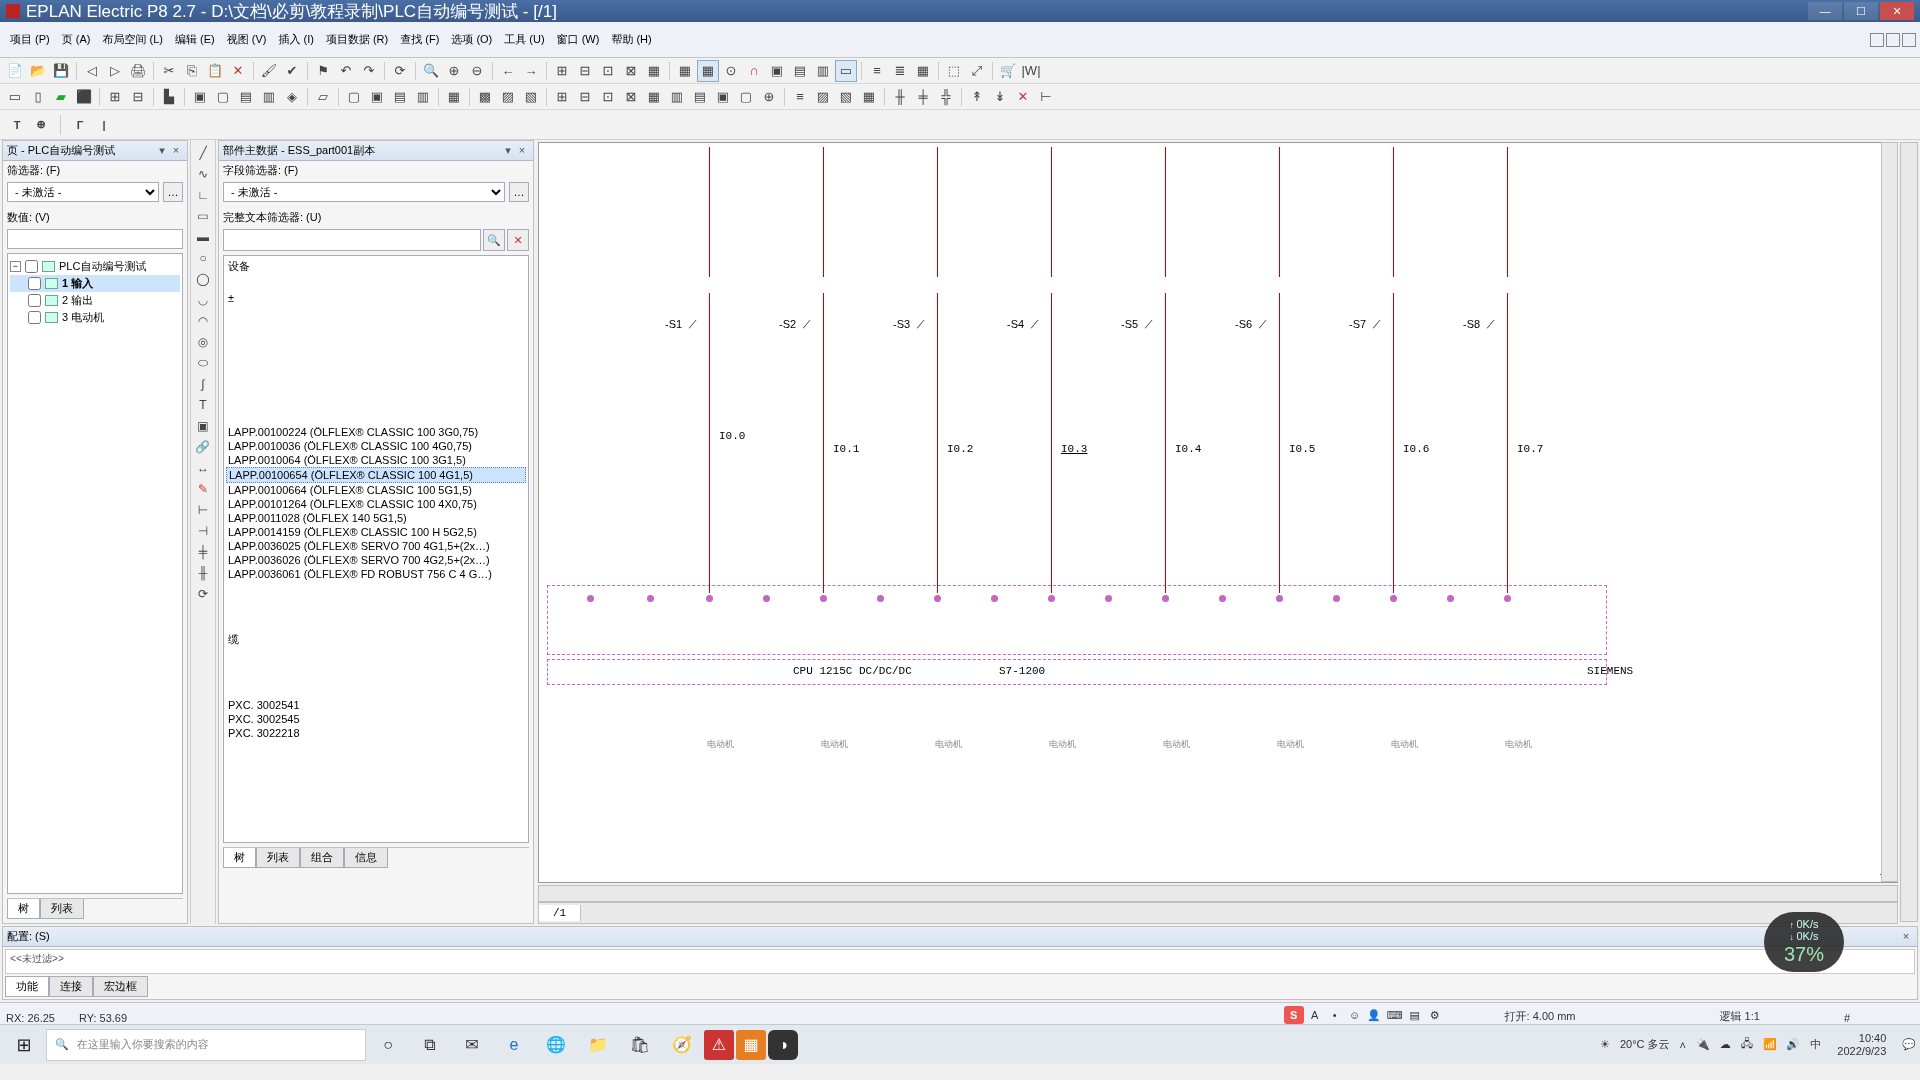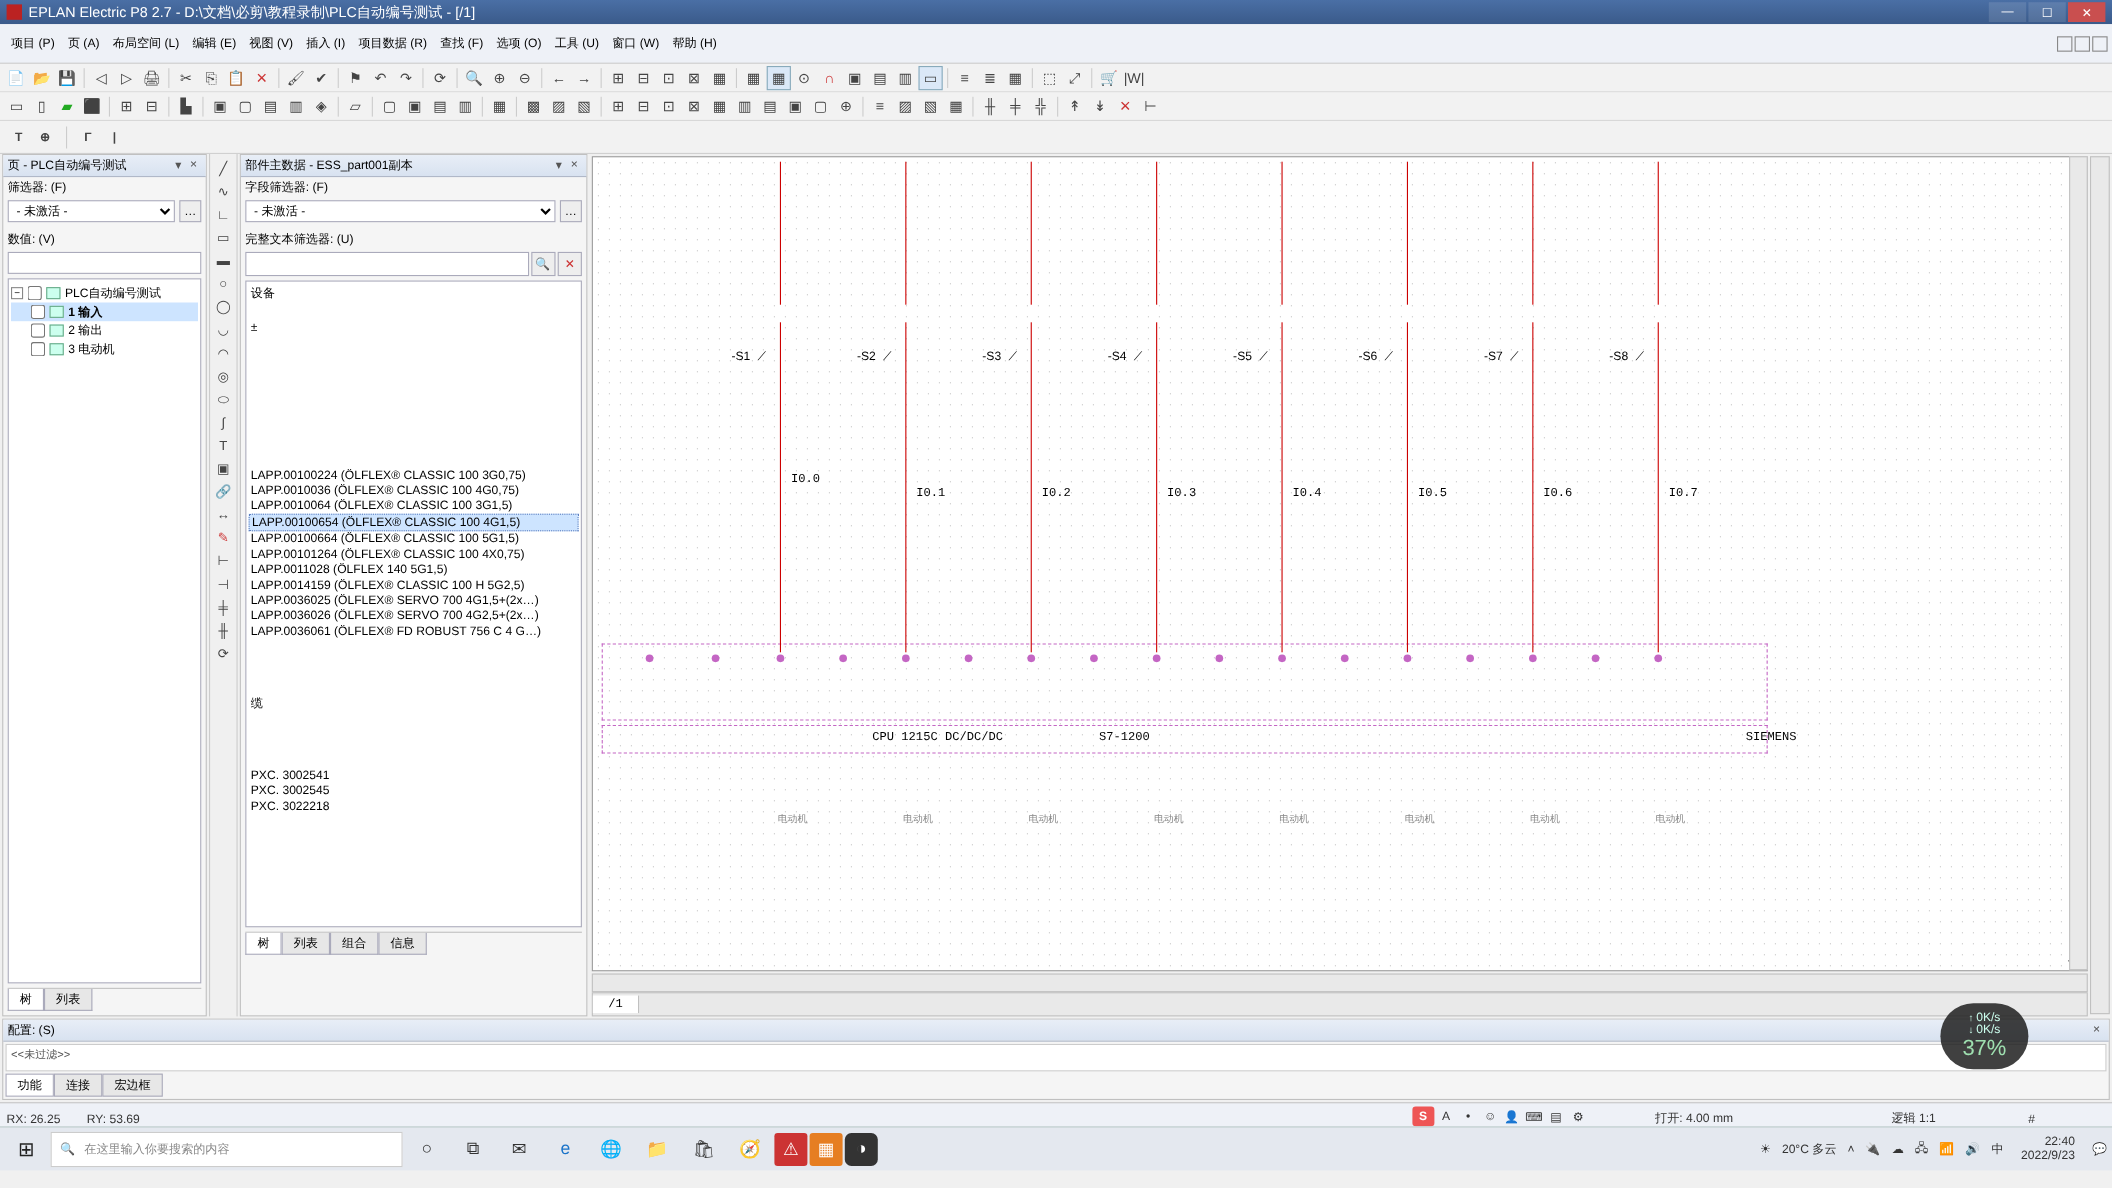--- a/index.html
+++ b/index.html
@@ -1,21 +1,21 @@
 <!DOCTYPE html>
 <html><head>
 <meta charset="utf-8">
 <style>
 * { box-sizing: border-box; margin: 0; padding: 0; font-family: "Microsoft YaHei", Tahoma, sans-serif; font-size: 11px; }
 body { background: #f0f0f0; width: 1920px; height: 1080px; overflow: hidden; position: relative; }
 
 
 .title-bar { background: linear-gradient(#4a6fa5, #3a5a8a); color: #fff; height: 22px; display: flex; align-items: center; padding: 0 6px; }
 .title-bar .icon { width: 14px; height: 14px; background: #b22; margin-right: 6px; }
-.title-bar .title { flex: 1; font-size: 13px; }
+.title-bar .title { flex: 1; font-size: 17px; }
 .title-bar .win-btns { display: flex; gap: 2px; }
 .title-bar .win-btn { width: 34px; height: 18px; background: rgba(255,255,255,0.12); display: flex; align-items: center; justify-content: center; color: #fff; cursor: pointer; }
 
 
 .menu-bar { background: #eef1f7; height: 36px; display: flex; align-items: center; padding: 0 4px; border-bottom: 1px solid #c5c5c5; }
 .menu-bar .mitem { padding: 2px 6px; cursor: pointer; }
 .menu-bar .right { margin-left: auto; display: flex; gap: 2px; }
 .menu-bar .right .sq { width: 14px; height: 14px; border: 1px solid #888; }
 
 
@@ -410,21 +410,21 @@
 
       <div class="red-line" style="left:398px; top:4px; height:130px;"></div>
       <div class="red-line" style="left:398px; top:150px; height:300px;"></div>
       <div class="switch-lbl" style="left:354px; top:130px;"><span>-S3</span> ⟋</div>
       <div class="io-lbl" style="left:408px; top:300px;">I0.2</div>
       <div class="cn-node" style="left:395px; top:452px;"></div>
 
       <div class="red-line" style="left:512px; top:4px; height:130px;"></div>
       <div class="red-line" style="left:512px; top:150px; height:300px;"></div>
       <div class="switch-lbl" style="left:468px; top:130px;"><span>-S4</span> ⟋</div>
-      <div class="io-lbl" style="left:522px; top:300px;">I0.3</div>
+      <div class="io-lbl" style="left:522px; top:300px;text-decoration:underline;">I0.3</div>
       <div class="cn-node" style="left:509px; top:452px;"></div>
 
       <div class="red-line" style="left:626px; top:4px; height:130px;"></div>
       <div class="red-line" style="left:626px; top:150px; height:300px;"></div>
       <div class="switch-lbl" style="left:582px; top:130px;"><span>-S5</span> ⟋</div>
       <div class="io-lbl" style="left:636px; top:300px;">I0.4</div>
       <div class="cn-node" style="left:623px; top:452px;"></div>
 
       <div class="red-line" style="left:740px; top:4px; height:130px;"></div>
       <div class="red-line" style="left:740px; top:150px; height:300px;"></div>
@@ -535,21 +535,21 @@
     <span>☀</span>
     <span>20°C 多云</span>
     <span>˄</span>
     <span>🔌</span>
     <span>☁</span>
     <span>🖧</span>
     <span>📶</span>
     <span>🔊</span>
     <span>中</span>
     <div class="clock">
-      <div>22:40</div>
+      <div>10:40</div>
       <div>2022/9/23</div>
     </div>
     <span>💬</span>
   </div>
 </div>
 
 <div class="perf">
   <div style="font-size:9px;text-align:left;line-height:11px">
     ↑ <span>0K/s</span><br>
     ↓ <span>0K/s</span>

